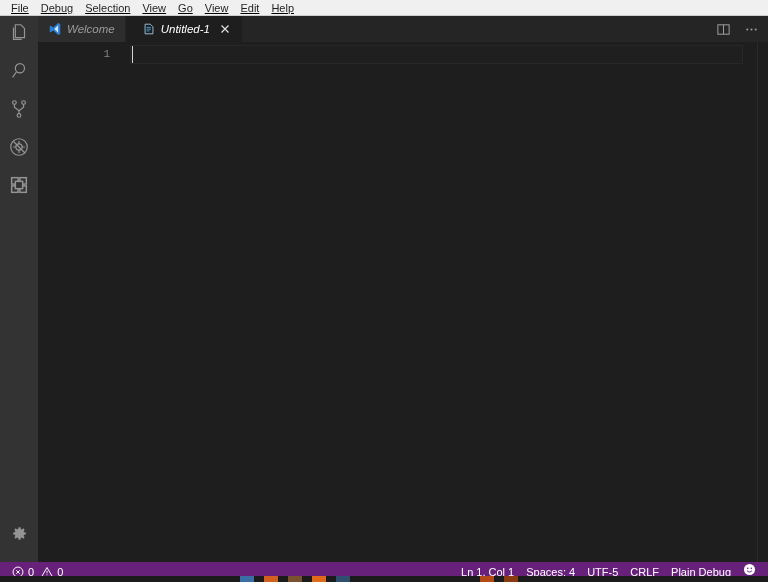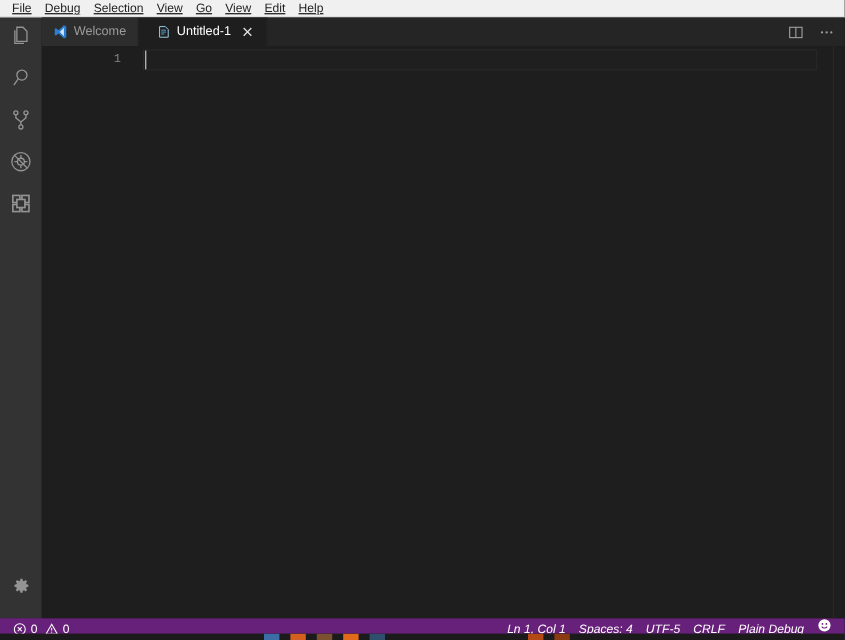--- a/index.html
+++ b/index.html
@@ -58,21 +58,21 @@
     flex:0 0 26px; position:relative;
   }
   .tab {
     display:flex; align-items:center; padding:0 10px; height:26px;
     font-size:11.5px; white-space:nowrap; position:relative;
     border-right:1px solid #252526;
   }
   .tab.inactive { background:#2d2d2d; color:#9b9b9b; }
   .tab.active { background:#1e1e1e; color:#ffffff;padding-left:16px; }
   .tab-icon { width:14px; height:14px; margin-right:5px; flex:0 0 14px; display:block; }
-  .tab-label { line-height:26px; }
+  .tab-label { line-height:26px;font-style:italic; }
   .tab-close {
     width:14px; height:14px; margin-left:8px; display:flex;
     align-items:center; justify-content:center; flex:0 0 14px;
   }
   .tabbar-actions {
     margin-left:auto; display:flex; align-items:center; padding-right:8px; gap:10px;
   }
   .tb-act { width:18px; height:18px; display:flex; align-items:center; justify-content:center; opacity:.75; }
 
   
@@ -95,21 +95,21 @@
     position:absolute; right:0; top:0; width:11px; height:100%;
     background:#1e1e1e; border-left:1px solid #2a2a2a;
   }
 
   
   .statusbar {
     height:20px; background:#68217a; display:flex; align-items:center;
     flex:0 0 20px; color:#ffffff; font-size:11px;
   }
   .sb-left { display:flex; align-items:center; padding-left:6px; }
-  .sb-right { display:flex; align-items:center; margin-left:auto; padding-right:6px;font-style:italic; }
+  .sb-right { display:flex; align-items:center; margin-left:auto; padding-right:6px; }
   .sb-item {
     display:flex; align-items:center; padding:0 6px; height:20px; line-height:20px;
     white-space:nowrap;
   }
   .sb-icon { margin-right:4px; display:flex; align-items:center; }
 
   
   .taskbar {
     position:absolute; left:0; bottom:0; width:768px; height:6px;
     background:#1b1b1b; display:flex; align-items:flex-start; overflow:hidden;

